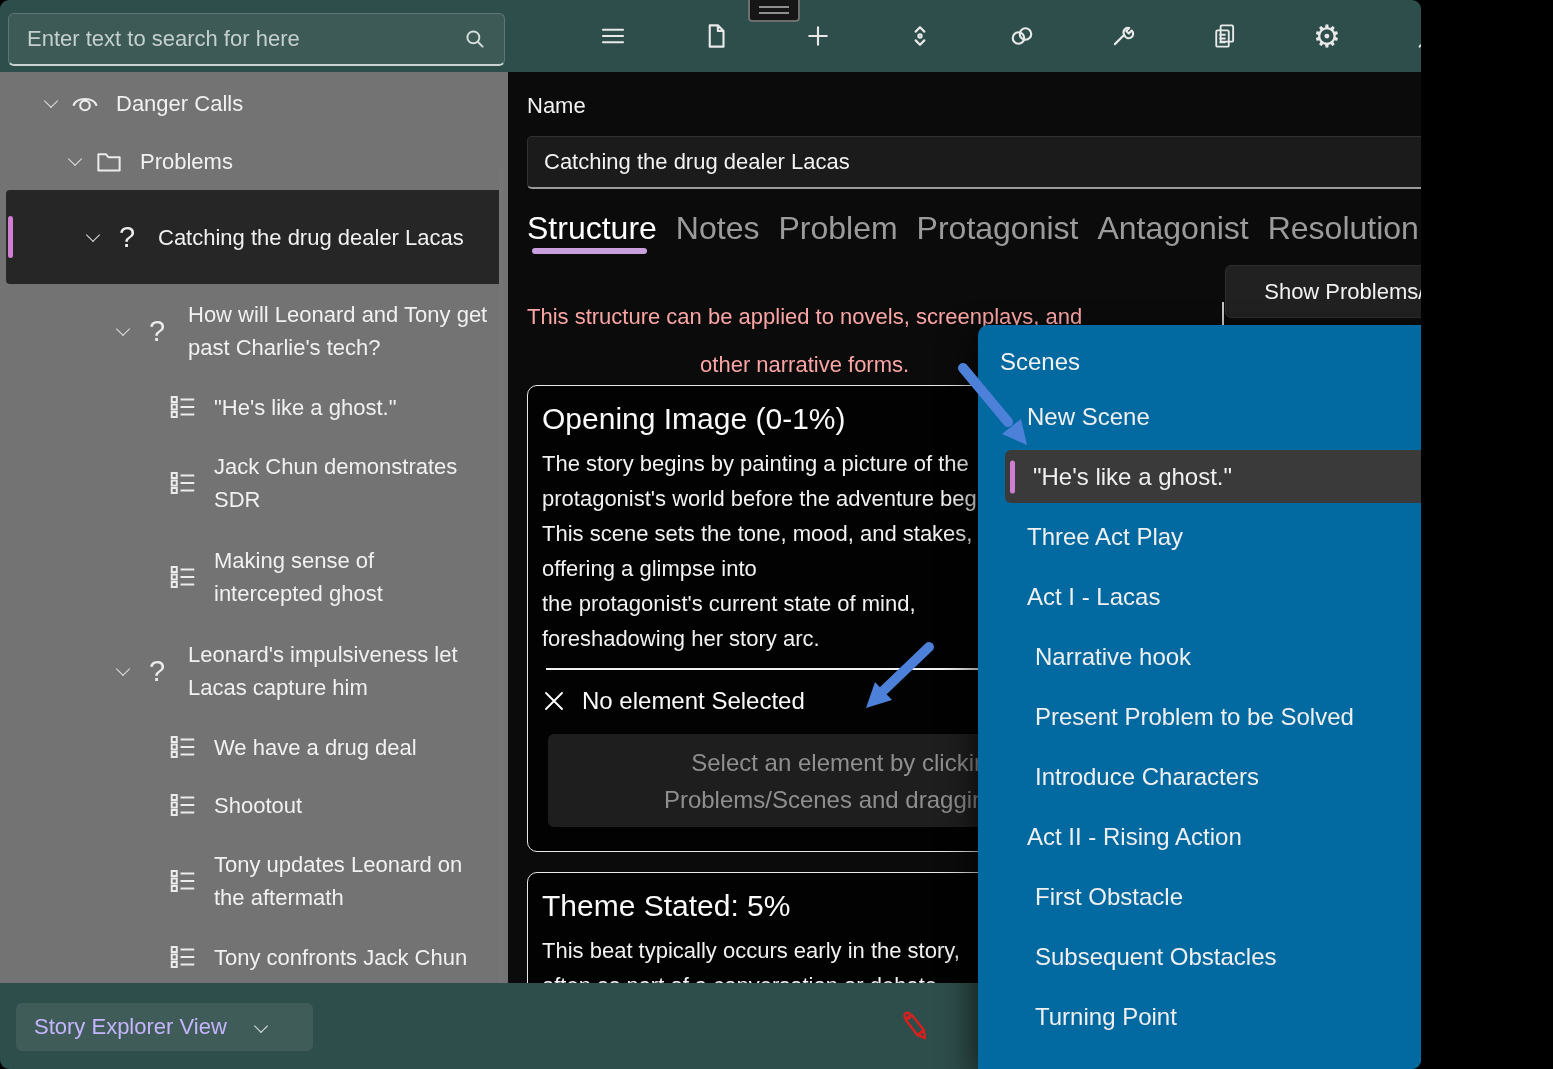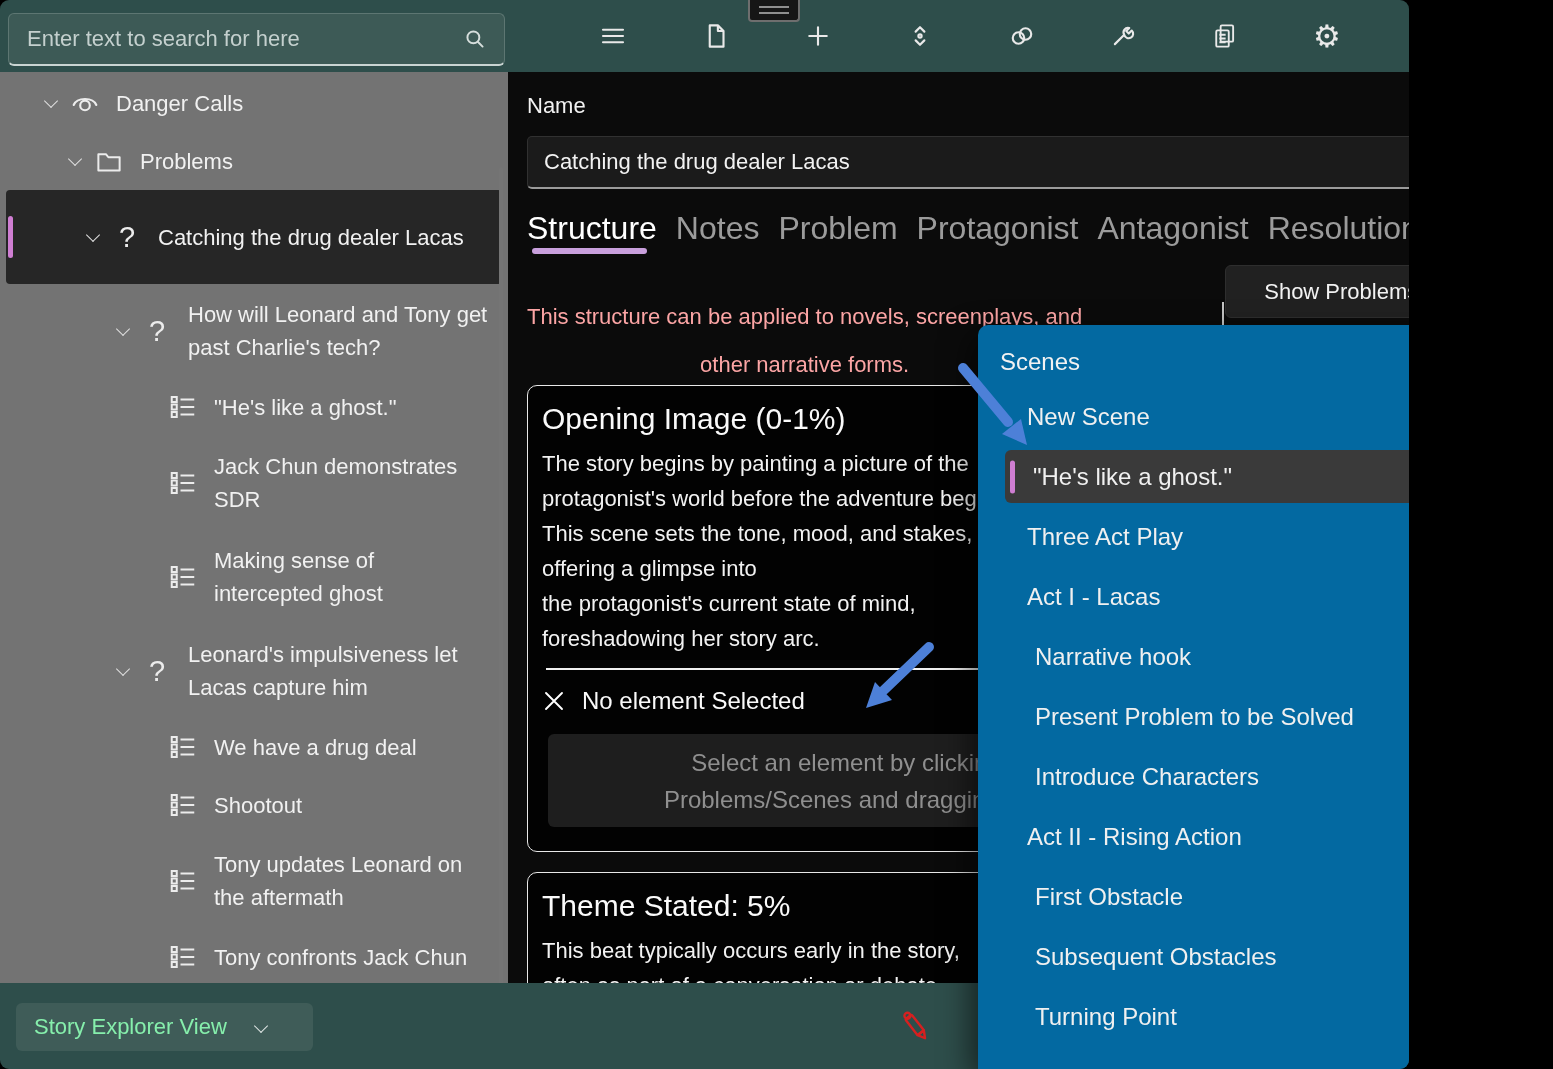--- a/index.html
+++ b/index.html
@@ -1,19 +1,19 @@
 <!DOCTYPE html>
 <html><head>
 <meta charset="utf-8">
 <style>
   html,body{margin:0;padding:0;background:#000;}
   .screen{
     position:relative;width:1409px;height:1069px;overflow:hidden;
     background:#0b0b0b;border-radius:9px;
-    font-family:"Liberation Sans", sans-serif;color:#f2f2f2;
+    font-family:"Liberation Sans", sans-serif;color:#f2f2f2;padding-left:12px;
     -webkit-font-smoothing:antialiased;
   }
   
   .header{position:absolute;left:0;top:0;width:1553px;height:72px;background:#2e4e4b;z-index:4;}
   .searchbox{position:absolute;left:8px;top:13px;width:497px;height:53px;background:#3d5a56;
     border:1px solid #5d7672;border-bottom:2px solid #c9d4d2;border-radius:6px;
     display:flex;align-items:center;box-sizing:border-box;}
   .searchbox input{flex:1;background:transparent;border:none;outline:none;color:#e8efee;
     font-size:22px;padding:0 0 0 18px;font-family:"Liberation Sans",sans-serif;}
   .searchbox input::placeholder{color:#c4d0ce;opacity:1;}
@@ -61,21 +61,21 @@
   .beat-body{font-size:22px;line-height:35px;white-space:pre-line;color:#f2f2f2;}
   .beat-divider{height:2px;background:#f0f0f0;margin:12px 4px 0 4px;border:none;}
   .noel-row{display:flex;align-items:center;gap:16px;margin-top:16px;height:30px;}
   .noel-text{font-size:24px;color:#fafafa;}
   .drop-placeholder{margin-left:6px;margin-top:18px;width:640px;height:93px;background:#1e1e1e;border-radius:6px;
     display:flex;flex-direction:column;align-items:center;justify-content:center;
     font-size:24px;line-height:37px;color:#8f8f8f;text-align:center;white-space:pre-line;}
   
   .bottombar{position:absolute;left:0;top:983px;width:1553px;height:86px;background:#2e4e4b;z-index:5;}
   .view-btn{position:absolute;left:16px;top:20px;width:297px;height:48px;background:#3f5c58;border-radius:6px;
-    display:flex;align-items:center;padding:0 18px;box-sizing:border-box;gap:26px;font-size:22px;color:#86efac;}
+    display:flex;align-items:center;padding:0 18px;box-sizing:border-box;gap:26px;font-size:22px;color:#c4b5fd;}
   .view-btn .chev{width:16px;}
   .view-btn .chev::before{border-color:#dfe6e4;margin-top:-3px;}
   
   .pink-corner{position:absolute;left:1526px;top:1042px;width:27px;height:27px;background:#b23f9e;border-radius:8px 0 0 0;z-index:8;}
   .panel{position:absolute;left:978px;top:325px;width:575px;height:744px;background:#0369a1;z-index:10;
     border-radius:10px 0 12px 0;box-shadow:-8px 10px 30px rgba(0,0,0,.55);box-sizing:border-box;padding-top:12px;}
   .panel-title{height:50px;display:flex;align-items:center;padding-left:22px;font-size:24px;color:#f2f2f2;}
   .prow{position:relative;height:60px;display:flex;align-items:center;font-size:24px;color:#f0f0f0;}
   .p1{padding-left:49px;} .p2{padding-left:57px;text-align:center;}
   .p-selected{padding-left:0;}

